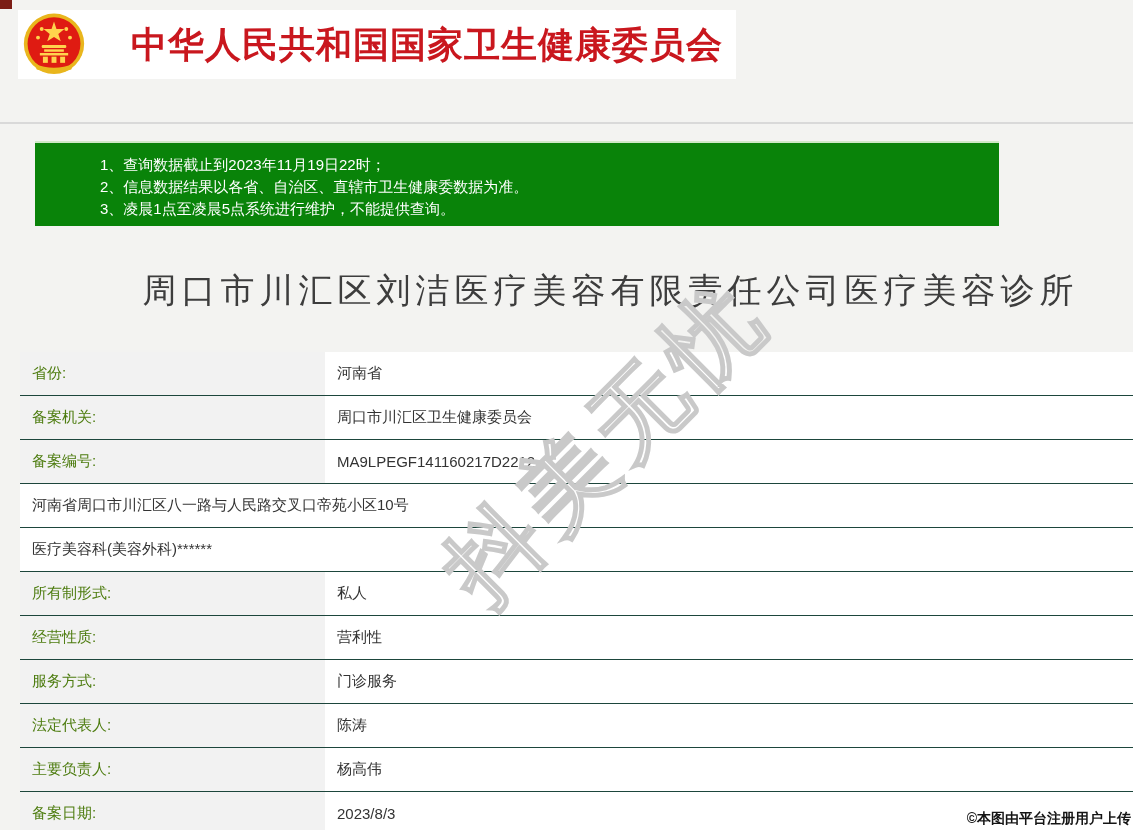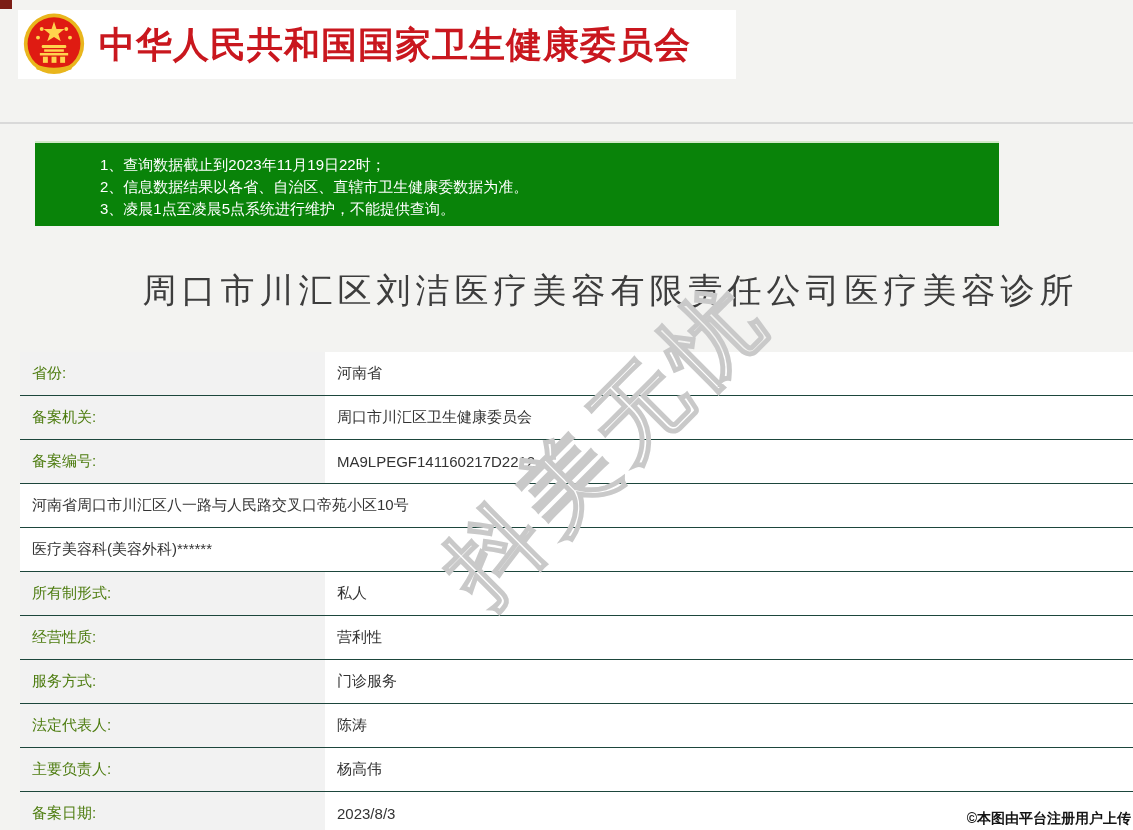--- a/index.html
+++ b/index.html
@@ -14,21 +14,21 @@
 
   
   .header{
     position:absolute;left:18px;top:10px;width:718px;height:69px;
     background:#ffffff;display:flex;align-items:center;
   }
   .emblem{width:62px;height:64px;margin-left:5px;flex:0 0 auto;}
   .header-titles{margin-left:14px;}
   .header-title-cn{
     font-size:36px;font-weight:bold;color:#c9171e;letter-spacing:1px;
-    line-height:38px;white-space:nowrap;
+    line-height:38px;white-space:nowrap;margin-left:32px;
   }
   .header-title-en{
     font-size:11px;font-weight:bold;color:#c9171e;letter-spacing:1.6px;
     margin-top:3px;white-space:nowrap;
   }
 
   .top-divider{position:absolute;left:0;top:122px;width:1133px;height:2px;background:#d9d9d9;}
 
   
   .notice{

